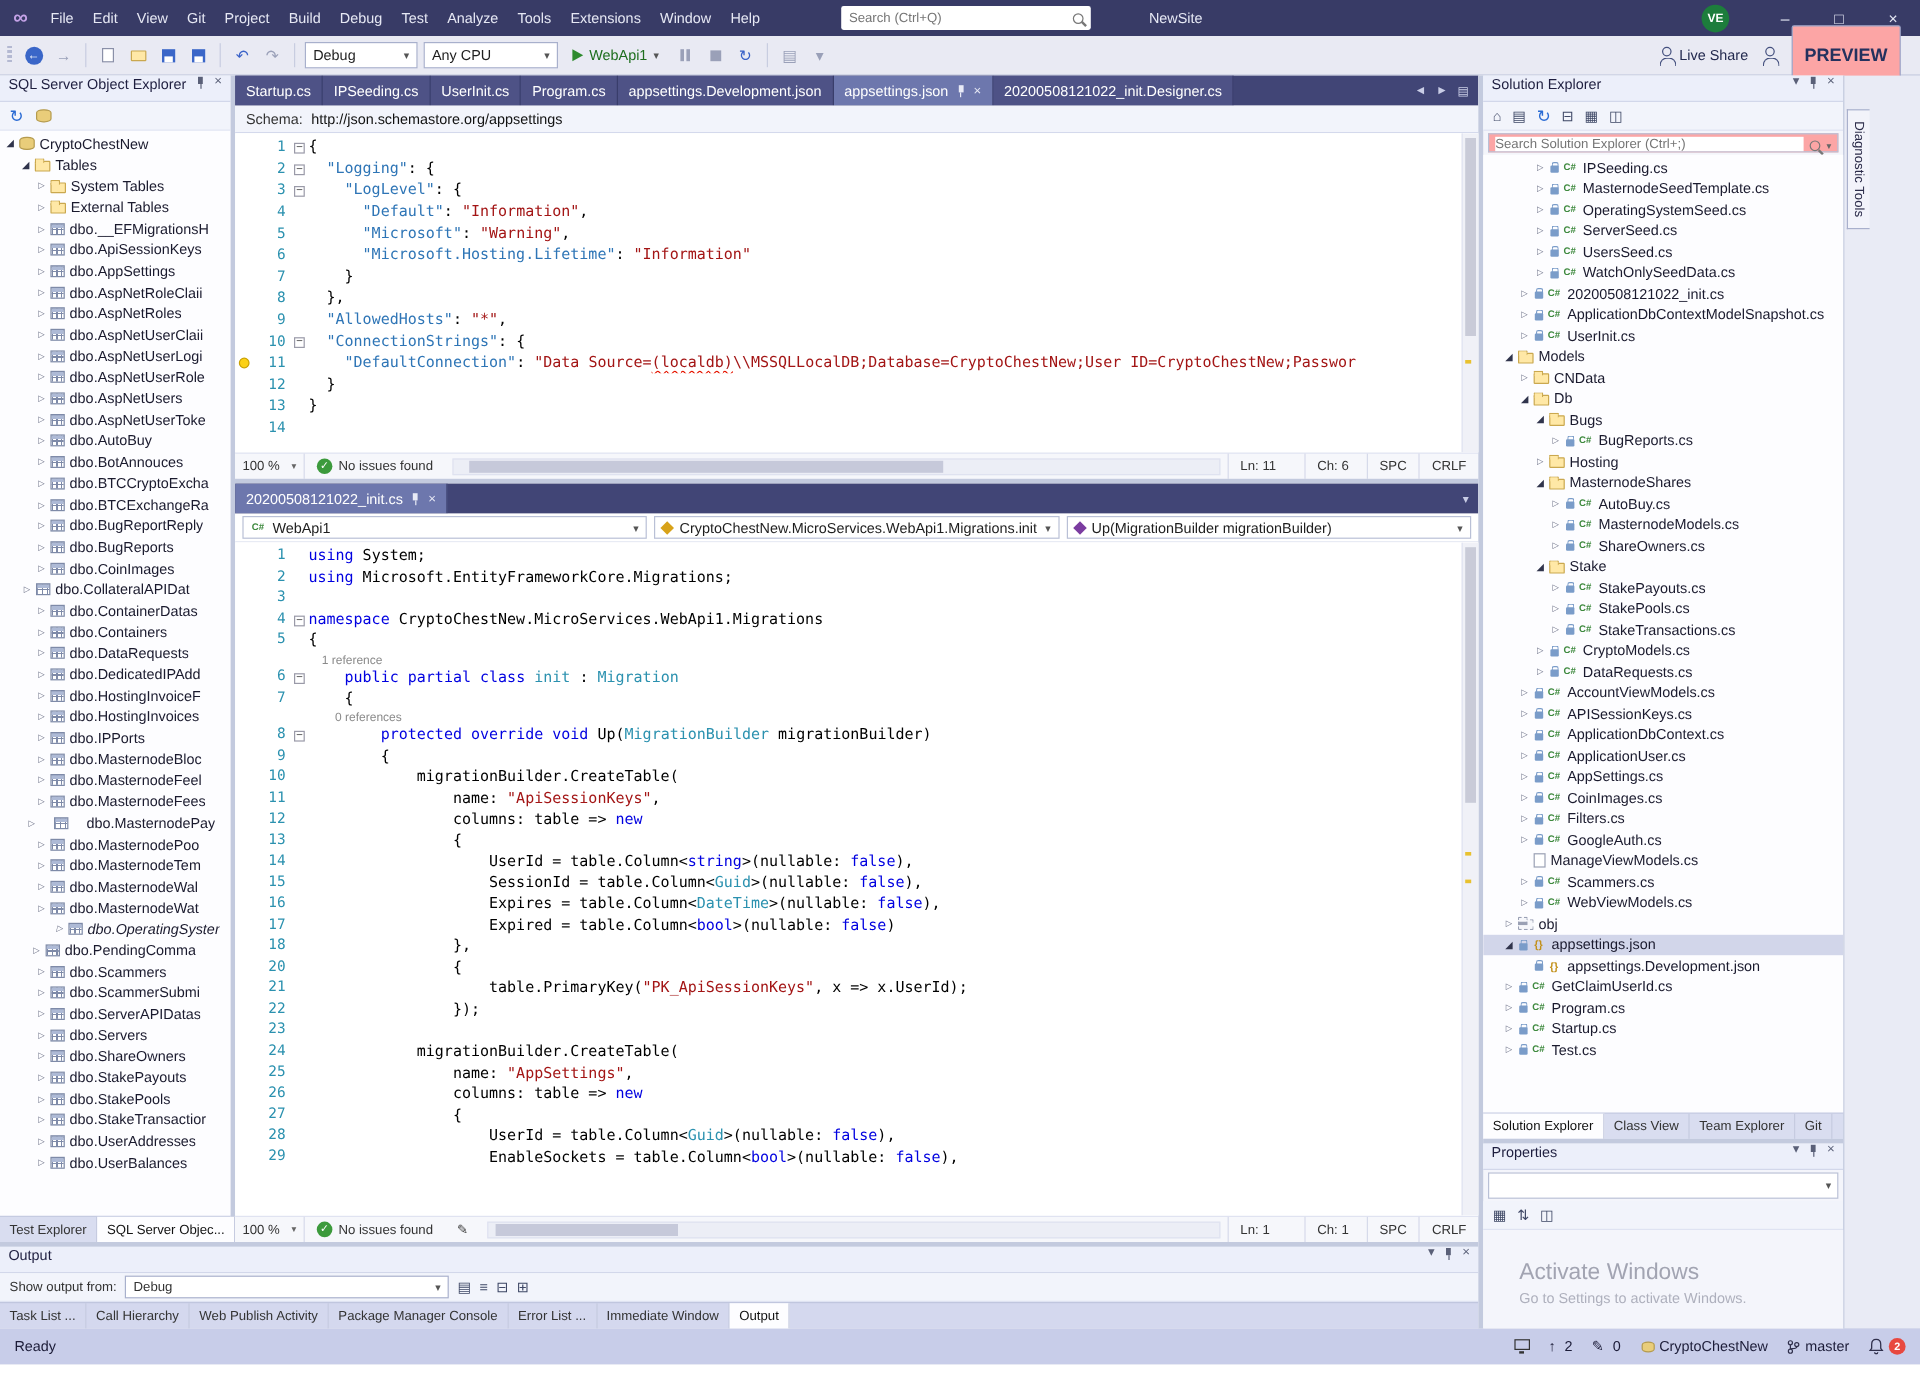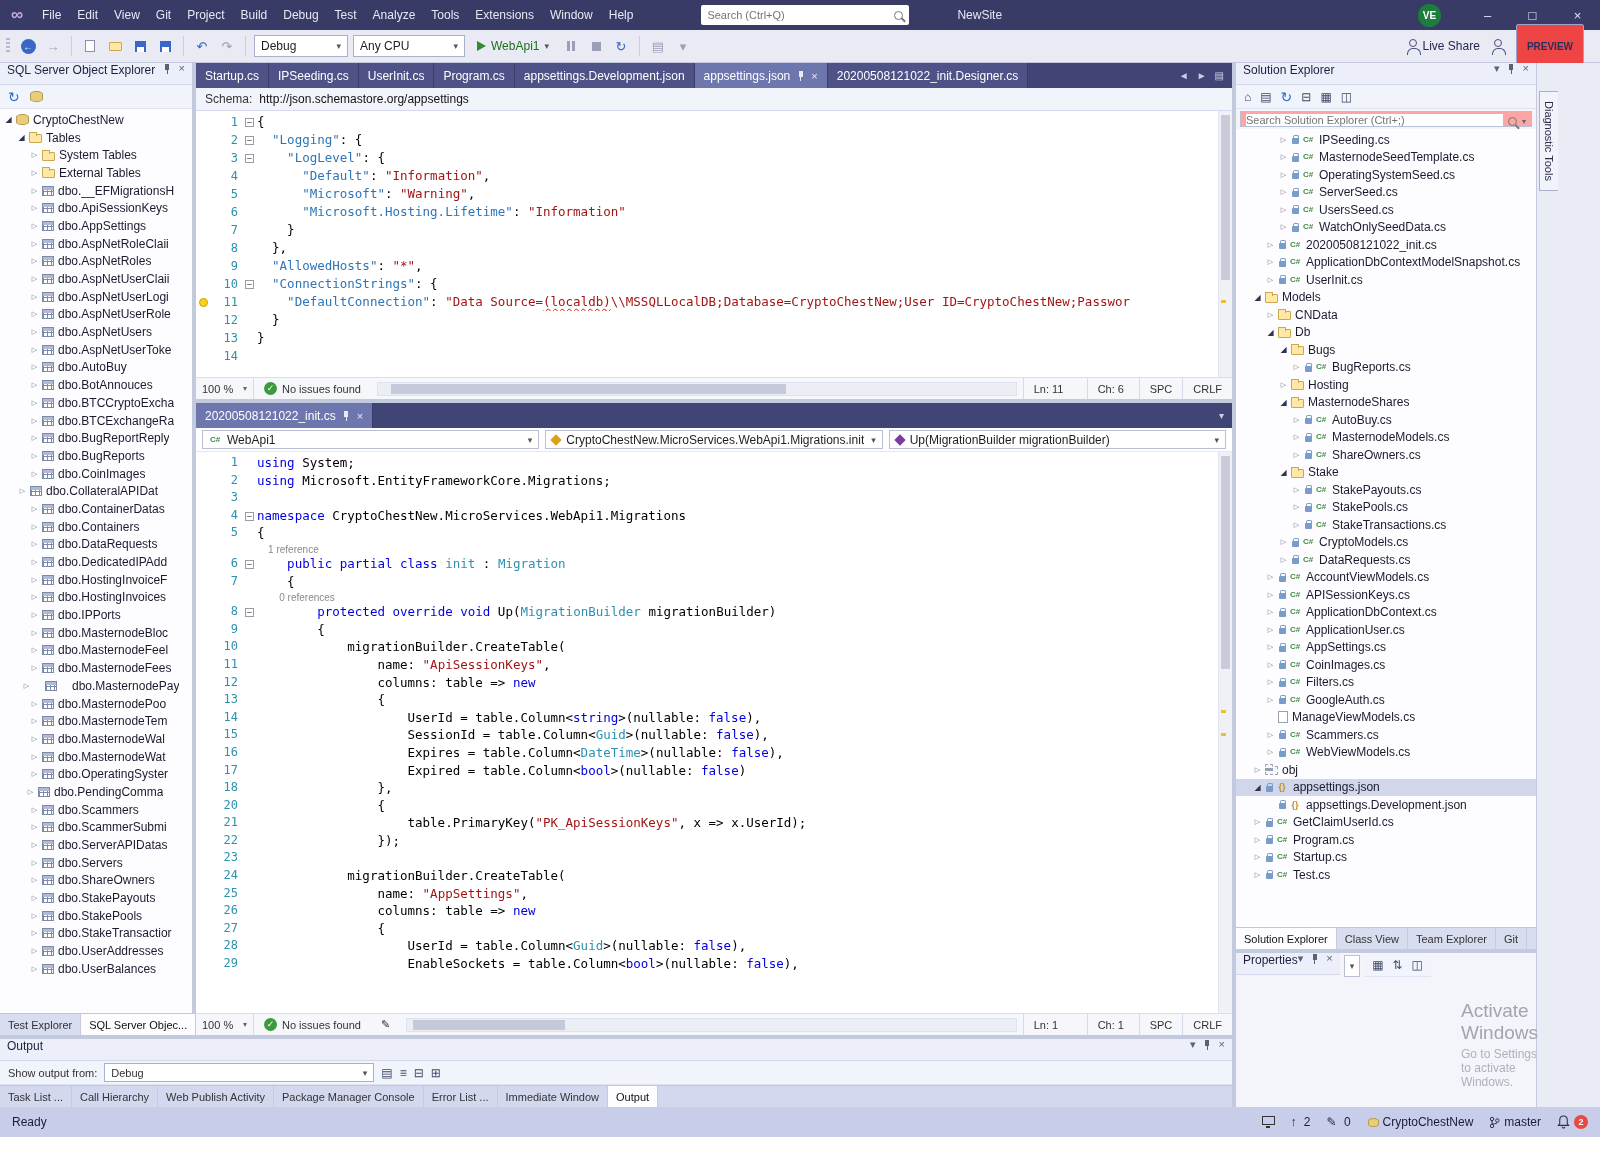--- a/index.html
+++ b/index.html
@@ -36,21 +36,21 @@
   .combo .chev{color:#555;font-size:9px;margin-left:8px}
   .runbtn{display:flex;align-items:center;gap:5px;padding:2px 7px}
   .ico-play{width:0;height:0;border-left:9px solid #2e8b2e;border-top:5px solid transparent;border-bottom:5px solid transparent}
   .ico-pause{display:flex;gap:2px}
   .ico-pause i{display:block;width:3px;height:10px;background:#9aa0b8}
   .ico-stop{width:9px;height:9px;background:#9aa0b8}
   .toolbar-right{margin-left:auto;display:flex;align-items:center;gap:14px;padding-right:10px}
   .ico-person{width:8px;height:8px;border-radius:50%;border:1.5px solid #44507e;position:relative;margin-bottom:6px}
   .ico-person::after{content:"";position:absolute;left:-3px;top:8px;width:12px;height:6px;border-radius:6px 6px 0 0;border:1.5px solid #44507e;border-bottom:none}
   .liveshare{display:flex;align-items:center;gap:6px;font-size:12px}
-  .preview{background:#ef4444;border:1px solid #9aa4c8;color:#24315e;font-weight:bold;font-size:10px;padding:16px 10px;border-radius:2px}
+  .preview{background:#fca5a5;border:1px solid #9aa4c8;color:#24315e;font-weight:bold;font-size:15px;padding:16px 10px;border-radius:2px}
 
   
   .main{display:flex;height:1044px}
   .main-left{width:1232px;display:flex;flex-direction:column}
   .upper{flex:1;display:flex;min-height:0}
   .right-panel{width:304px;display:flex;flex-direction:column;background:#f4f5fb;border-left:4px solid #c3cade}
   .right-strip{flex:1;background:#e9ebf5;border-left:1px solid #c3cade}
 
   
   .pheader{height:22px;display:flex;align-items:flex-start;padding:0 7px;font-size:12px;color:#1e1e3f;background:#eceffa;border-bottom:1px solid #d2d7ea;flex:none}
@@ -138,21 +138,21 @@
   .hscroll{flex:1;height:14px;margin:0 6px;background:#eceef6;position:relative;border:1px solid #dfe2f0}
   .hthumb{position:absolute;top:1px;bottom:1px;background:#c6c9da}
   .statseg{padding:0 10px;border-left:1px solid #d6daea;height:100%;display:flex;align-items:center;white-space:nowrap}
   .statseg.w1{min-width:64px}.statseg.w2{min-width:52px}.statseg.w3{min-width:42px}.statseg.w4{min-width:48px}
 
   
   .solsec{height:886px;display:flex;flex-direction:column;min-height:0}
   .searchrow{height:16px;margin:2px 4px;border:1px solid #b9c0d6;display:flex;align-items:flex-end;background:#fca5a5;padding:0 5px;gap:5px;flex:none}
   .searchrow input{flex:1;border:none;outline:none;font-size:11px;color:#666;font-family:"Liberation Sans",sans-serif}
   .gap-v{height:4px;background:#c3cade;flex:none}
-  .propsec{flex:1;display:flex;min-height:0}
+  .propsec{flex:1;display:flex;flex-direction:column;min-height:0}
   .propcombo{height:22px;margin:2px 4px;border:1px solid #b9c0d6;background:#fff;display:flex;align-items:center;justify-content:flex-end;padding:0 5px;flex:none}
   .propcontent{flex:1;background:#f4f5fb;position:relative}
   .watermark{position:absolute;left:30px;bottom:18px;color:#a2a4b2}
   .watermark .w1{font-size:19px}
   .watermark .w2{font-size:12px;margin-top:3px;color:#aeb0bd}
   .vtab{writing-mode:vertical-rl;font-size:11px;color:#2c2c4a;background:#f2f3fa;border:1px solid #a9b0cc;border-right:none;padding:9px 3px;margin-top:28px;margin-left:2px;display:inline-block}
 
   
   .output{height:72px;border-top:4px solid #c3cade;background:#f4f5fb;display:flex;flex-direction:column;flex:none}
   .outbar{height:24px;display:flex;align-items:center;gap:7px;padding:0 8px;background:#f2f4fb;border-bottom:1px solid #dfe3f2;font-size:11px;color:#333;flex:none}
@@ -457,21 +457,21 @@
               <div class="trow" style="padding-left: 28px;">
                 <span class="arrow">▷</span>
                 <span class="ico ico-table"></span>
                 <span class="tlabel">dbo.MasternodeWal</span>
               </div>
               <div class="trow" style="padding-left: 28px;">
                 <span class="arrow">▷</span>
                 <span class="ico ico-table"></span>
                 <span class="tlabel">dbo.MasternodeWat</span>
               </div>
-              <div class="trow" style="padding-left: 28px;">
+              <div class="trow" style="padding-left: 43px; font-style: italic;">
                 <span class="arrow">▷</span>
                 <span class="ico ico-table"></span>
                 <span class="tlabel">dbo.OperatingSyster</span>
               </div>
               <div class="trow" style="padding-left: 24px;">
                 <span class="arrow">▷</span>
                 <span class="ico ico-table"></span>
                 <span class="tlabel">dbo.PendingComma</span>
               </div>
               <div class="trow" style="padding-left: 28px;">

